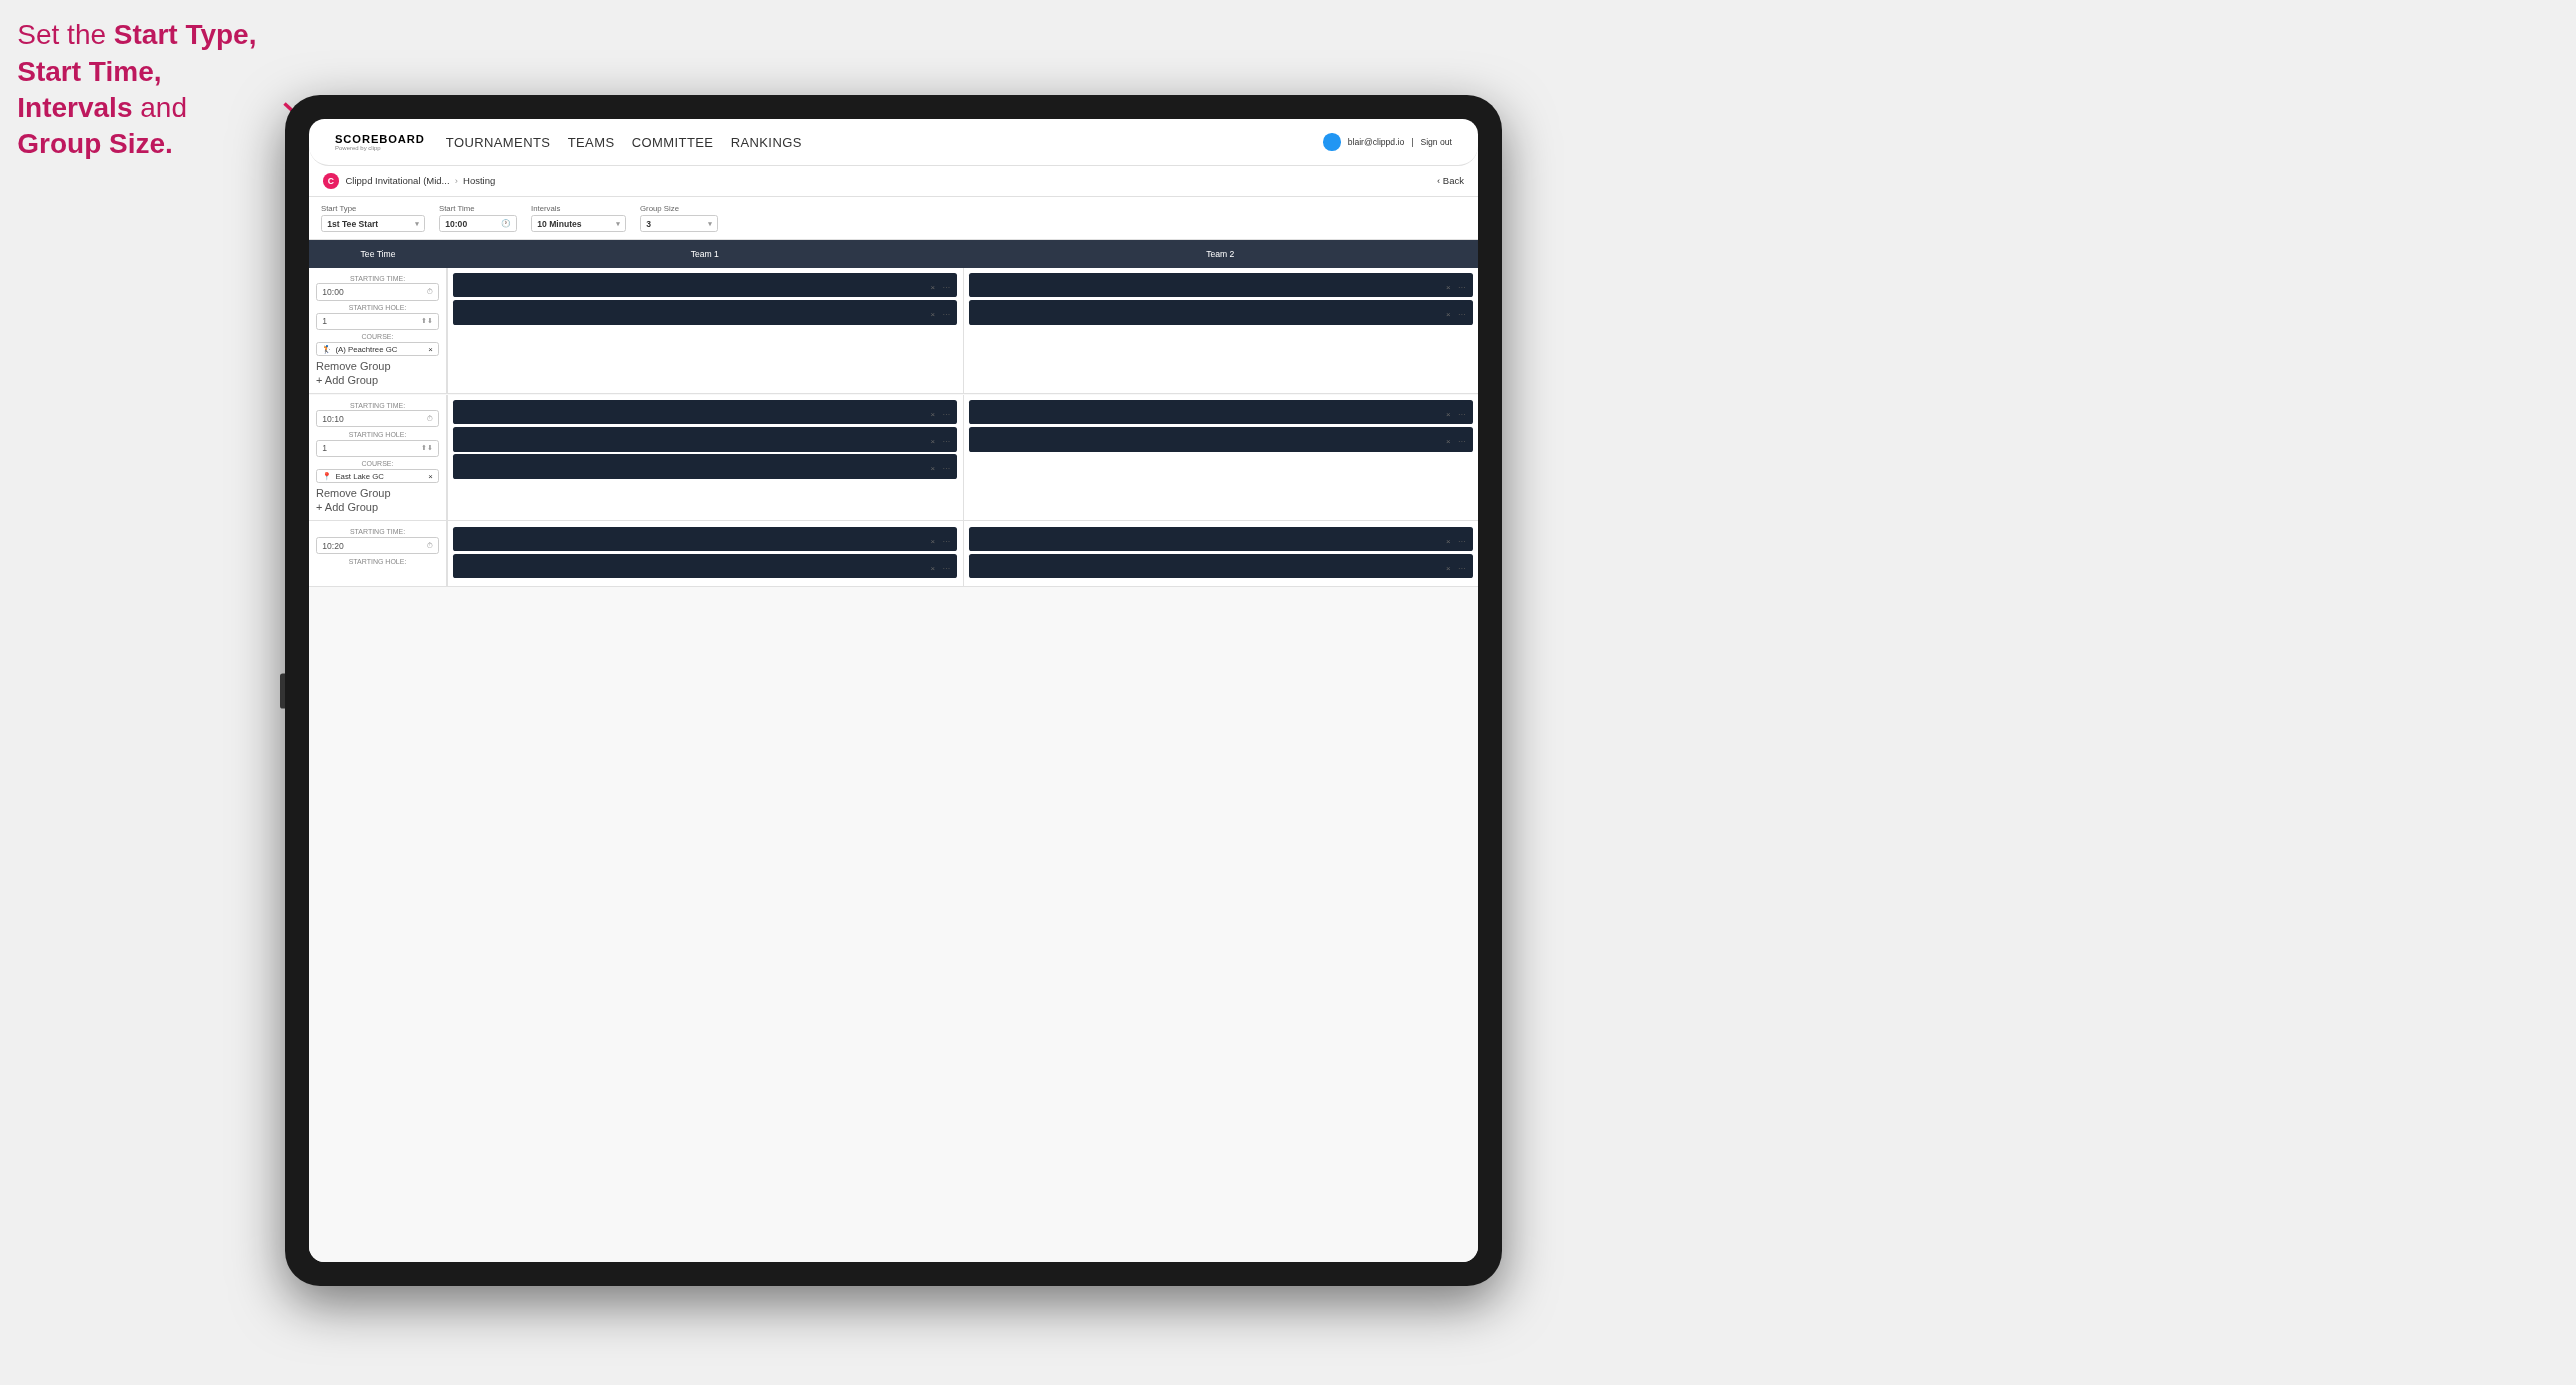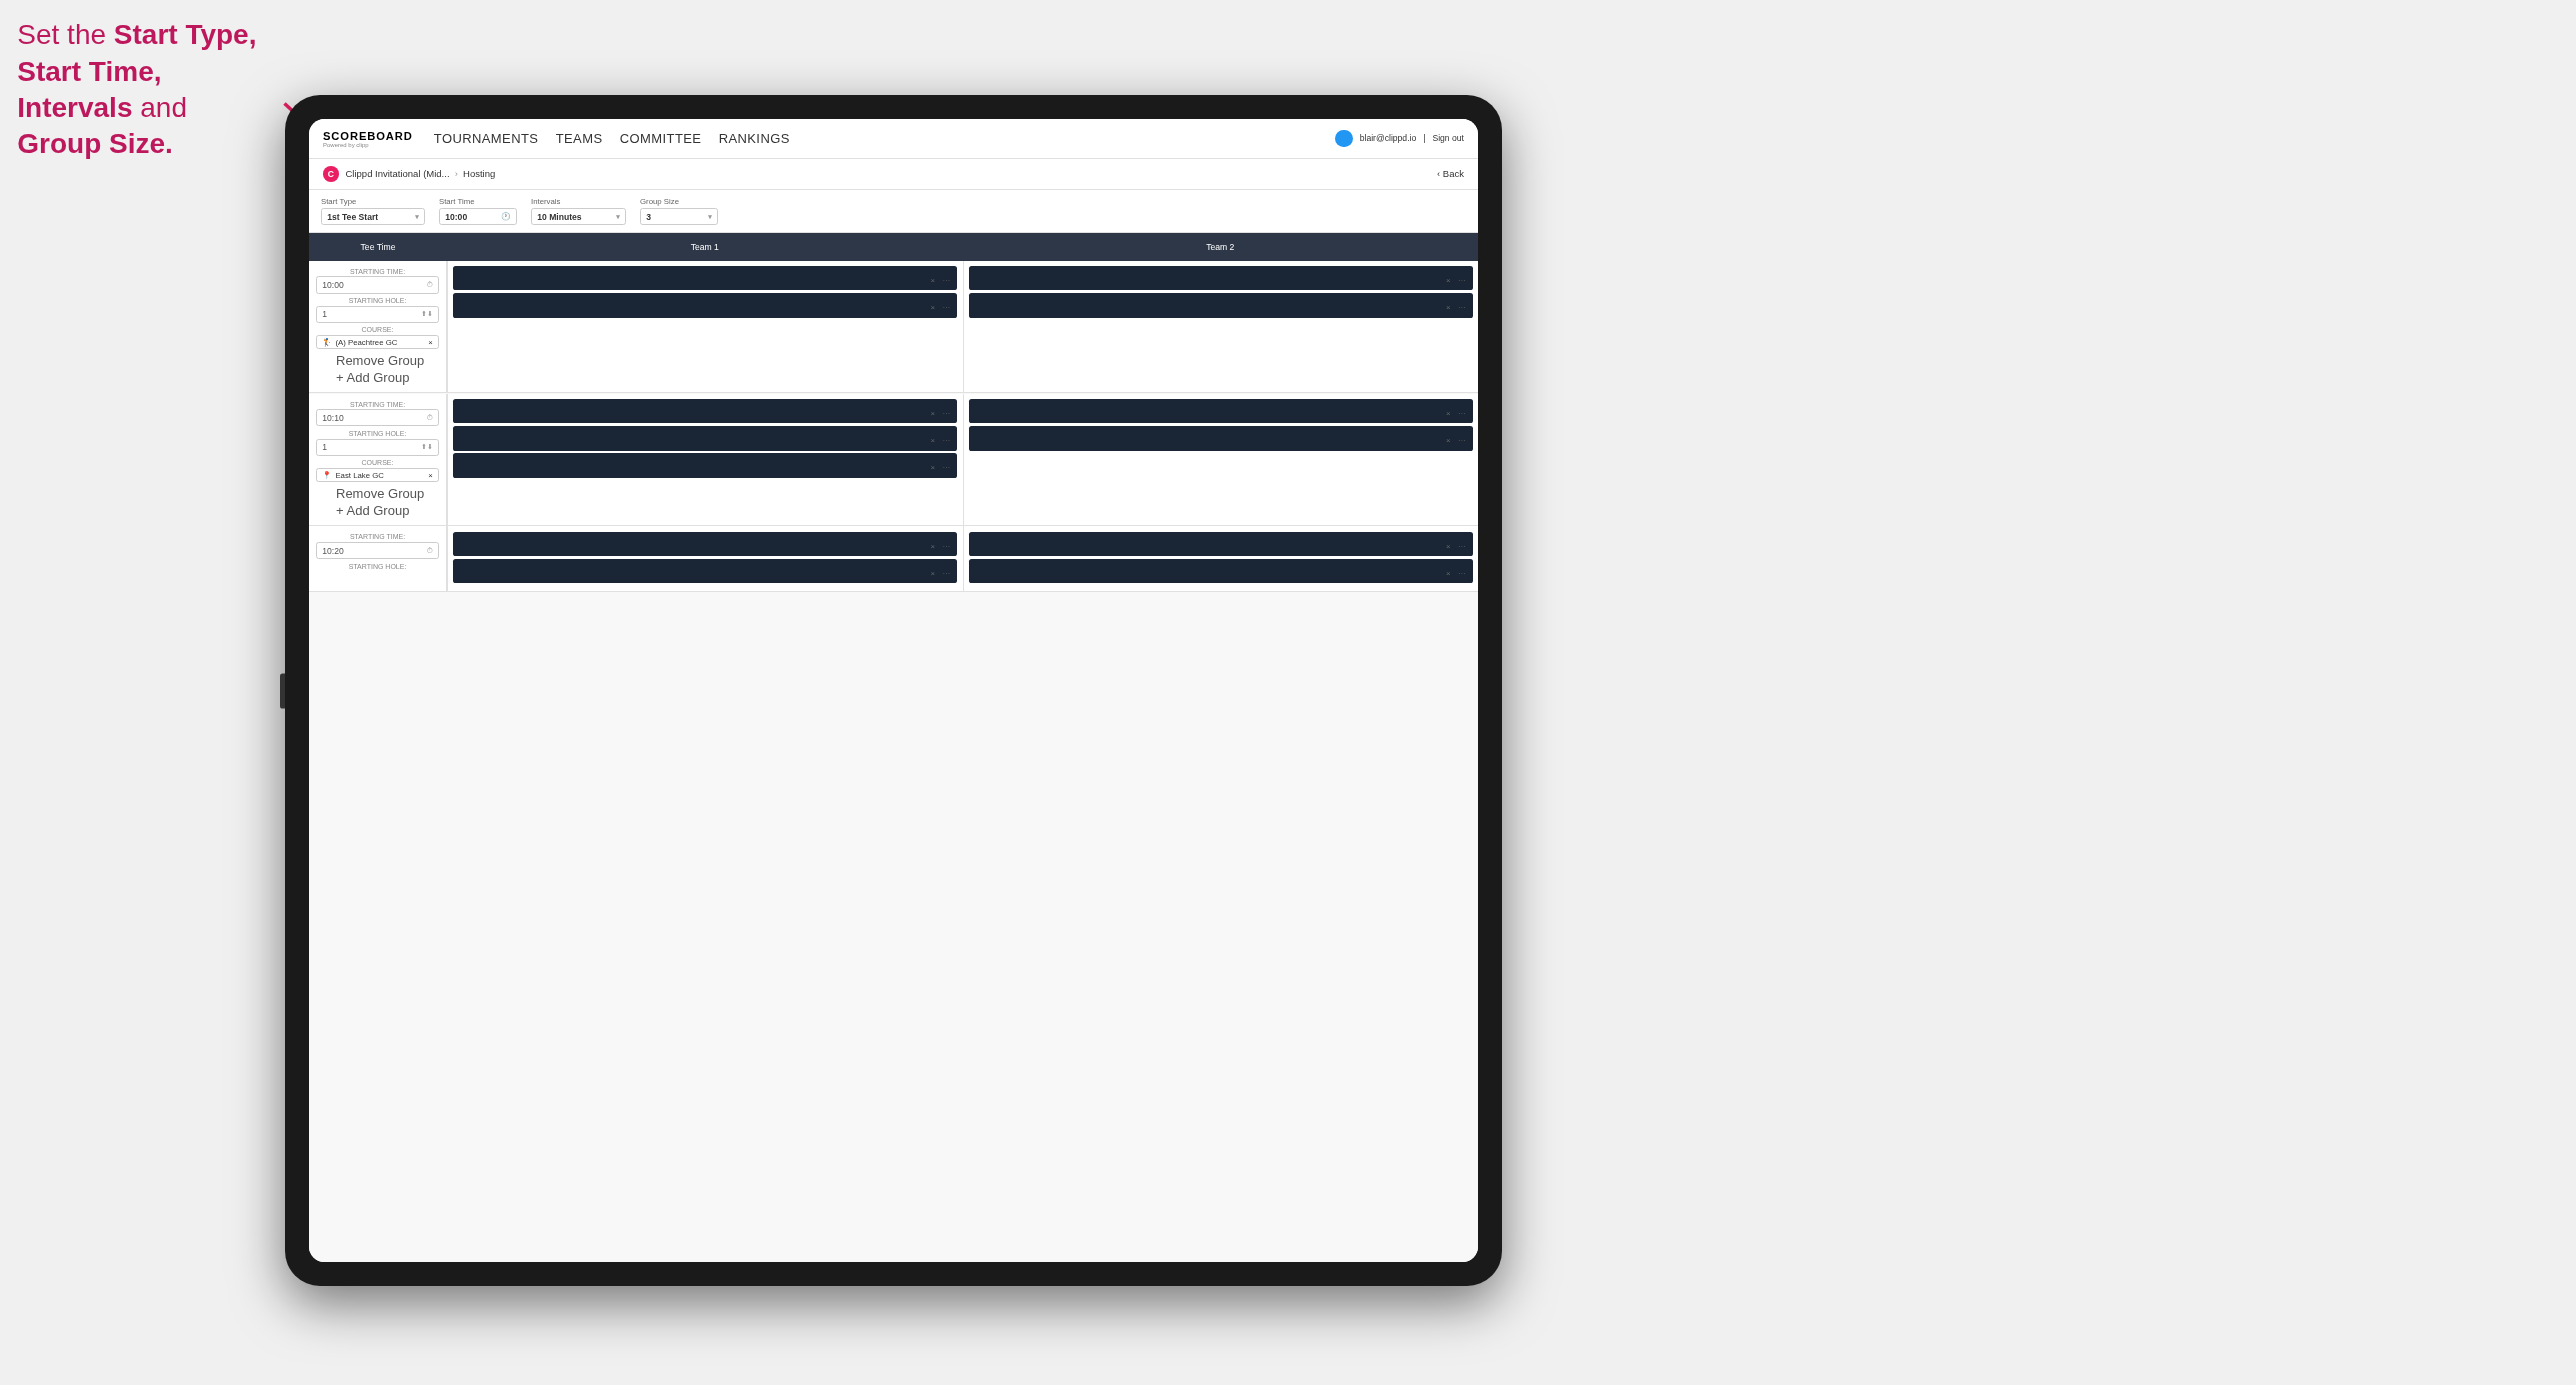--- a/index.html
+++ b/index.html
@@ -53,25 +53,26 @@
       border-radius: 15.5px;
       overflow: hidden;
       display: flex;
       flex-direction: column;
     }
 
     
     .navbar {
       display: flex;
       align-items: center;
-      padding: 0 14px;
-      height: 40px;
+      padding: 0 26px;
+      height: 47px;
       border-bottom: 0.9px solid #e0e0e0;
       background: #fff;
       flex-shrink: 0;
+      border-radius: 20px;
     }
     .logo-area {
       display: flex;
       flex-direction: column;
       margin-right: 21px;
     }
     .logo-text {
       font-size: 11.2px;
       font-weight: 900;
       letter-spacing: 0.9px;
@@ -247,24 +248,23 @@
       gap: 3.5px;
     }
     .course-tag-icon { color: #e91e63; font-size: 7.8px; }
     .remove-add-links {
       display: flex;
       flex-direction: column;
       gap: 1.7px;
       margin-top: 3.5px;
     }
     .remove-add-links span {
-      font-size: 13px;
+      font-size: 11px;
       color: #555;
       cursor: pointer;
-      margin-left: 20px;
     }
     .remove-add-links span.add { color: #555; }
     .team-cell {
       padding: 5.2px;
       border-left: 0.9px solid #e0e0e0;
     }
     .player-row {
       display: flex;
       align-items: center;
       background: #1a2535;

